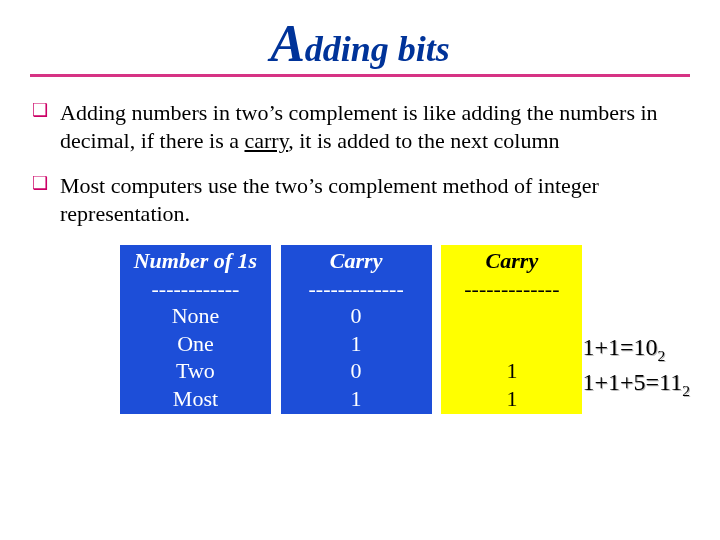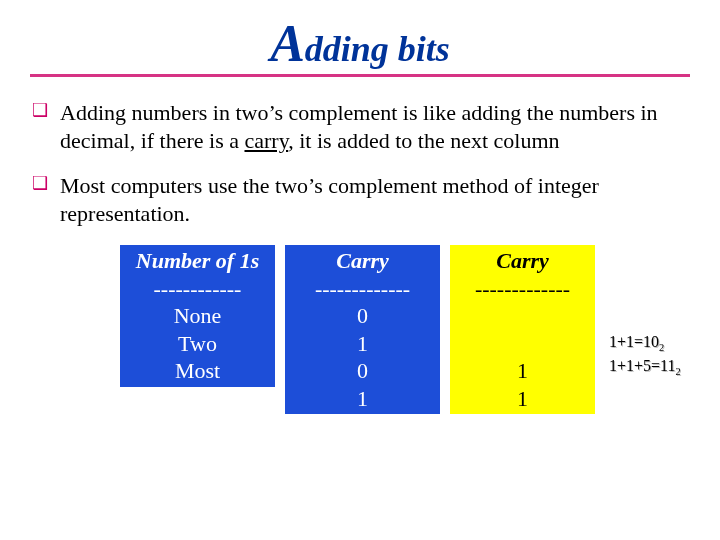--- a/index.html
+++ b/index.html
@@ -87,22 +87,21 @@
     font-weight: bold;
     font-style: italic;
   }
   .col .sep {
     letter-spacing: 0px;
   }
   .gap {
     width: 10px;
   }
   .annot {
-    margin-left: 14px;
-    font-size: 16px;
+    font-size: 24px;
     line-height: 1.35;
     padding-top: 86px;
   }
   .annot div {
     text-shadow: 1px 1px 0 #bbb;
   }
   sub {
     font-size: 0.65em;
     vertical-align: sub;
   }
@@ -126,20 +125,21 @@
       <span>Most computers use the two’s complement method of integer representation.</span>
     </li>
   </ul>
 
   <div class="table-area">
 
     <div class="col black">
       <div class="hdr">Number of 1s</div>
       <div class="sep">------------</div>
       <div>None</div>
+      <div>One</div>
       <div>Two</div>
       <div>Most</div>
     </div>
 
     <div class="gap"></div>
 
     <div class="col black">
       <div class="hdr">Carry</div>
       <div class="sep">-------------</div>
       <div>0</div>

